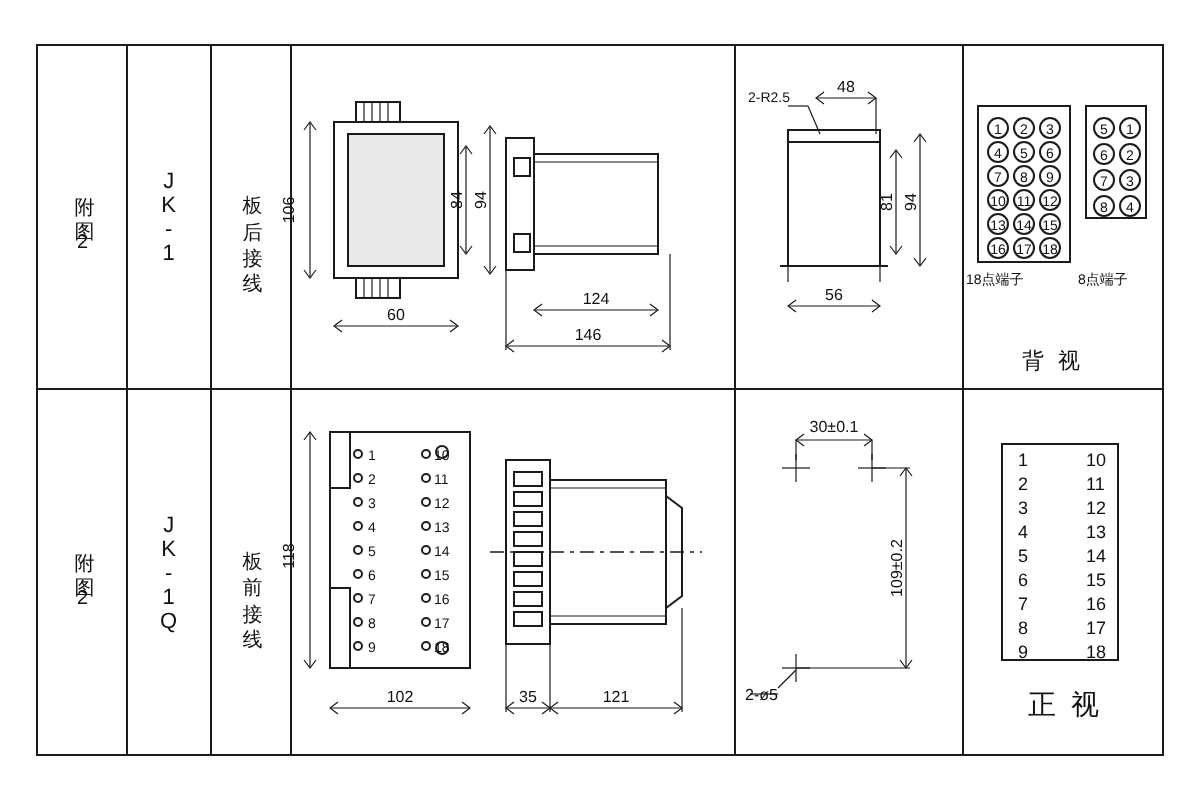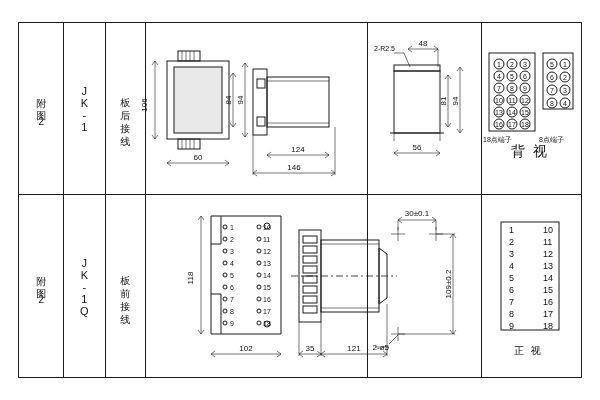--- a/index.html
+++ b/index.html
@@ -225,36 +225,36 @@
           <circle class="ln nofill" cx="84" cy="67" r="5"></circle>
             <text class="txt7" x="84" y="70" text-anchor="middle">3</text>
           <circle class="ln nofill" cx="71" cy="80" r="5"></circle>
             <text class="txt7" x="71" y="83" text-anchor="middle">8</text>
           <circle class="ln nofill" cx="84" cy="80" r="5"></circle>
             <text class="txt7" x="84" y="83" text-anchor="middle">4</text>
         </g>
       </svg>
       <div style="position:absolute;left:2px;top:112px;font-size:7px;">18点端子</div>
       <div style="position:absolute;left:58px;top:112px;font-size:7px;">8点端子</div>
-      <div style="position:absolute;left:30px;top:120px;font-size:14px;letter-spacing:2px;">背 视</div>
+      <div style="position:absolute;left:30px;top:150px;font-size:11px;letter-spacing:2px;">背 视</div>
     </div>
 
     <div class="cell" style="left:0;top:171px;width:44px;height:185px;">
       <div class="vtext small">附 图 2</div>
     </div>
 
     <div class="cell" style="left:44px;top:171px;width:42px;height:185px;">
       <div class="vtext" style="font-size:11px;letter-spacing:0;">JK-1Q</div>
     </div>
 
     <div class="cell" style="left:86px;top:171px;width:40px;height:185px;">
       <div class="vtext small">板 前 接 线</div>
     </div>
 
-    <div class="cell" style="left:126px;top:171px;width:222px;height:185px;padding-left:46px;">
+    <div class="cell" style="left:126px;top:171px;width:222px;height:185px;">
       <svg width="222" height="185" viewBox="0 0 222 185">
 
         <path class="ln" d="M20,22 L90,22 L90,140 L20,140 Z"></path>
         <path class="ln" d="M30,22 L30,50 L20,50"></path>
         <path class="ln" d="M20,100 L30,100 L30,140"></path>
         <circle class="ln nofill" cx="76" cy="32" r="3"></circle>
         <circle class="ln nofill" cx="76" cy="130" r="3"></circle>
 
         <g class="txt7">
           <circle class="ln nofill" cx="34" cy="33" r="2"></circle>
@@ -398,17 +398,17 @@
           <text x="28" y="99">6</text>
             <text x="62" y="99">15</text>
           <text x="28" y="111">7</text>
             <text x="62" y="111">16</text>
           <text x="28" y="123">8</text>
             <text x="62" y="123">17</text>
           <text x="28" y="135">9</text>
             <text x="62" y="135">18</text>
         </g>
       </svg>
-      <div style="position:absolute;left:33px;top:150px;font-size:10px;letter-spacing:2px;">正 视</div>
+      <div style="position:absolute;left:33px;top:150px;font-size:14px;letter-spacing:2px;font-family:Liberation Serif, serif;">正 视</div>
     </div>
 
   </div>
 </div>
 
 </body></html>

